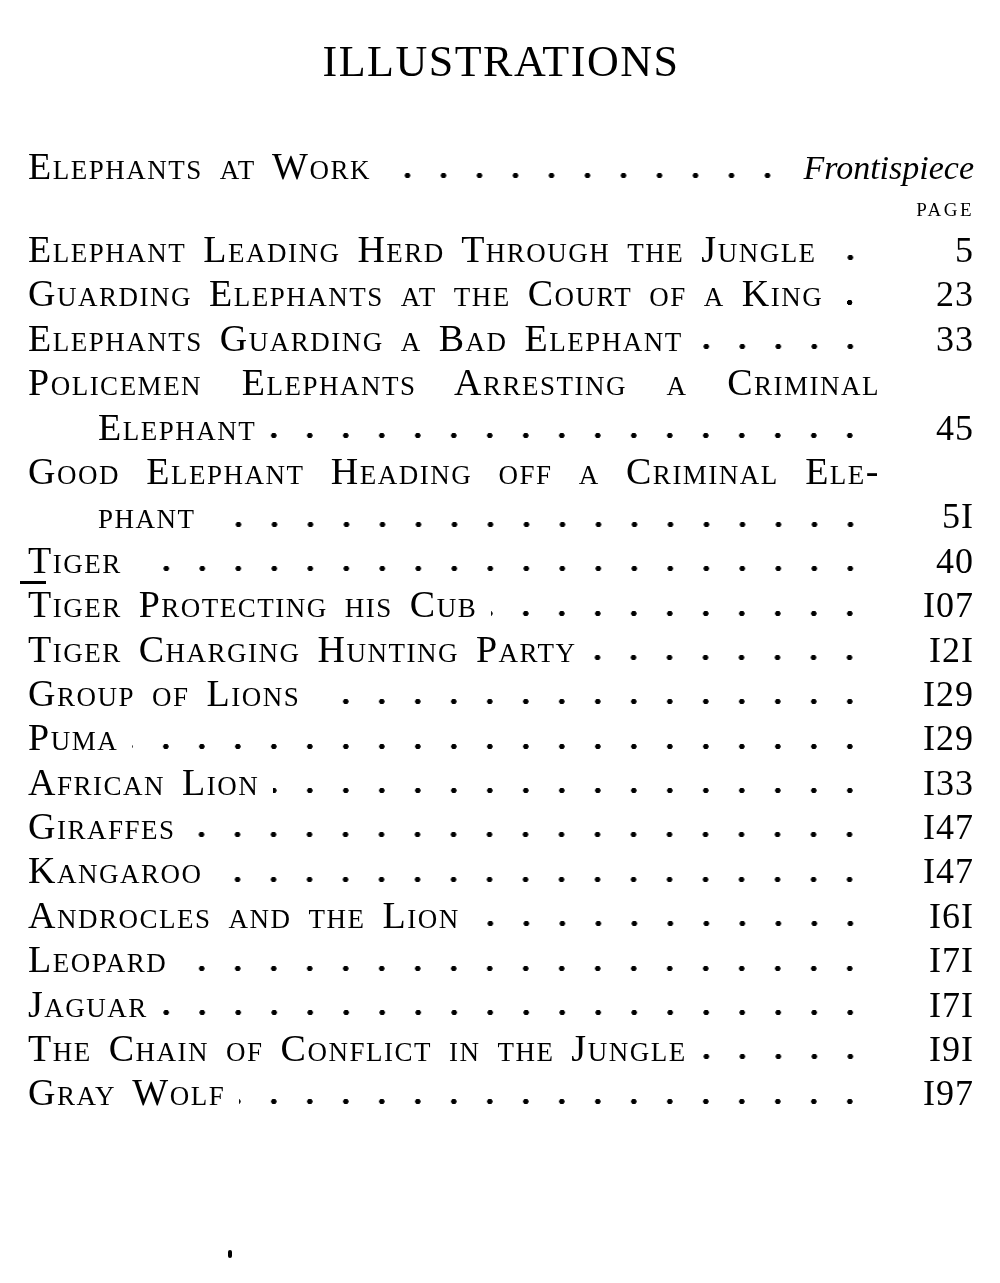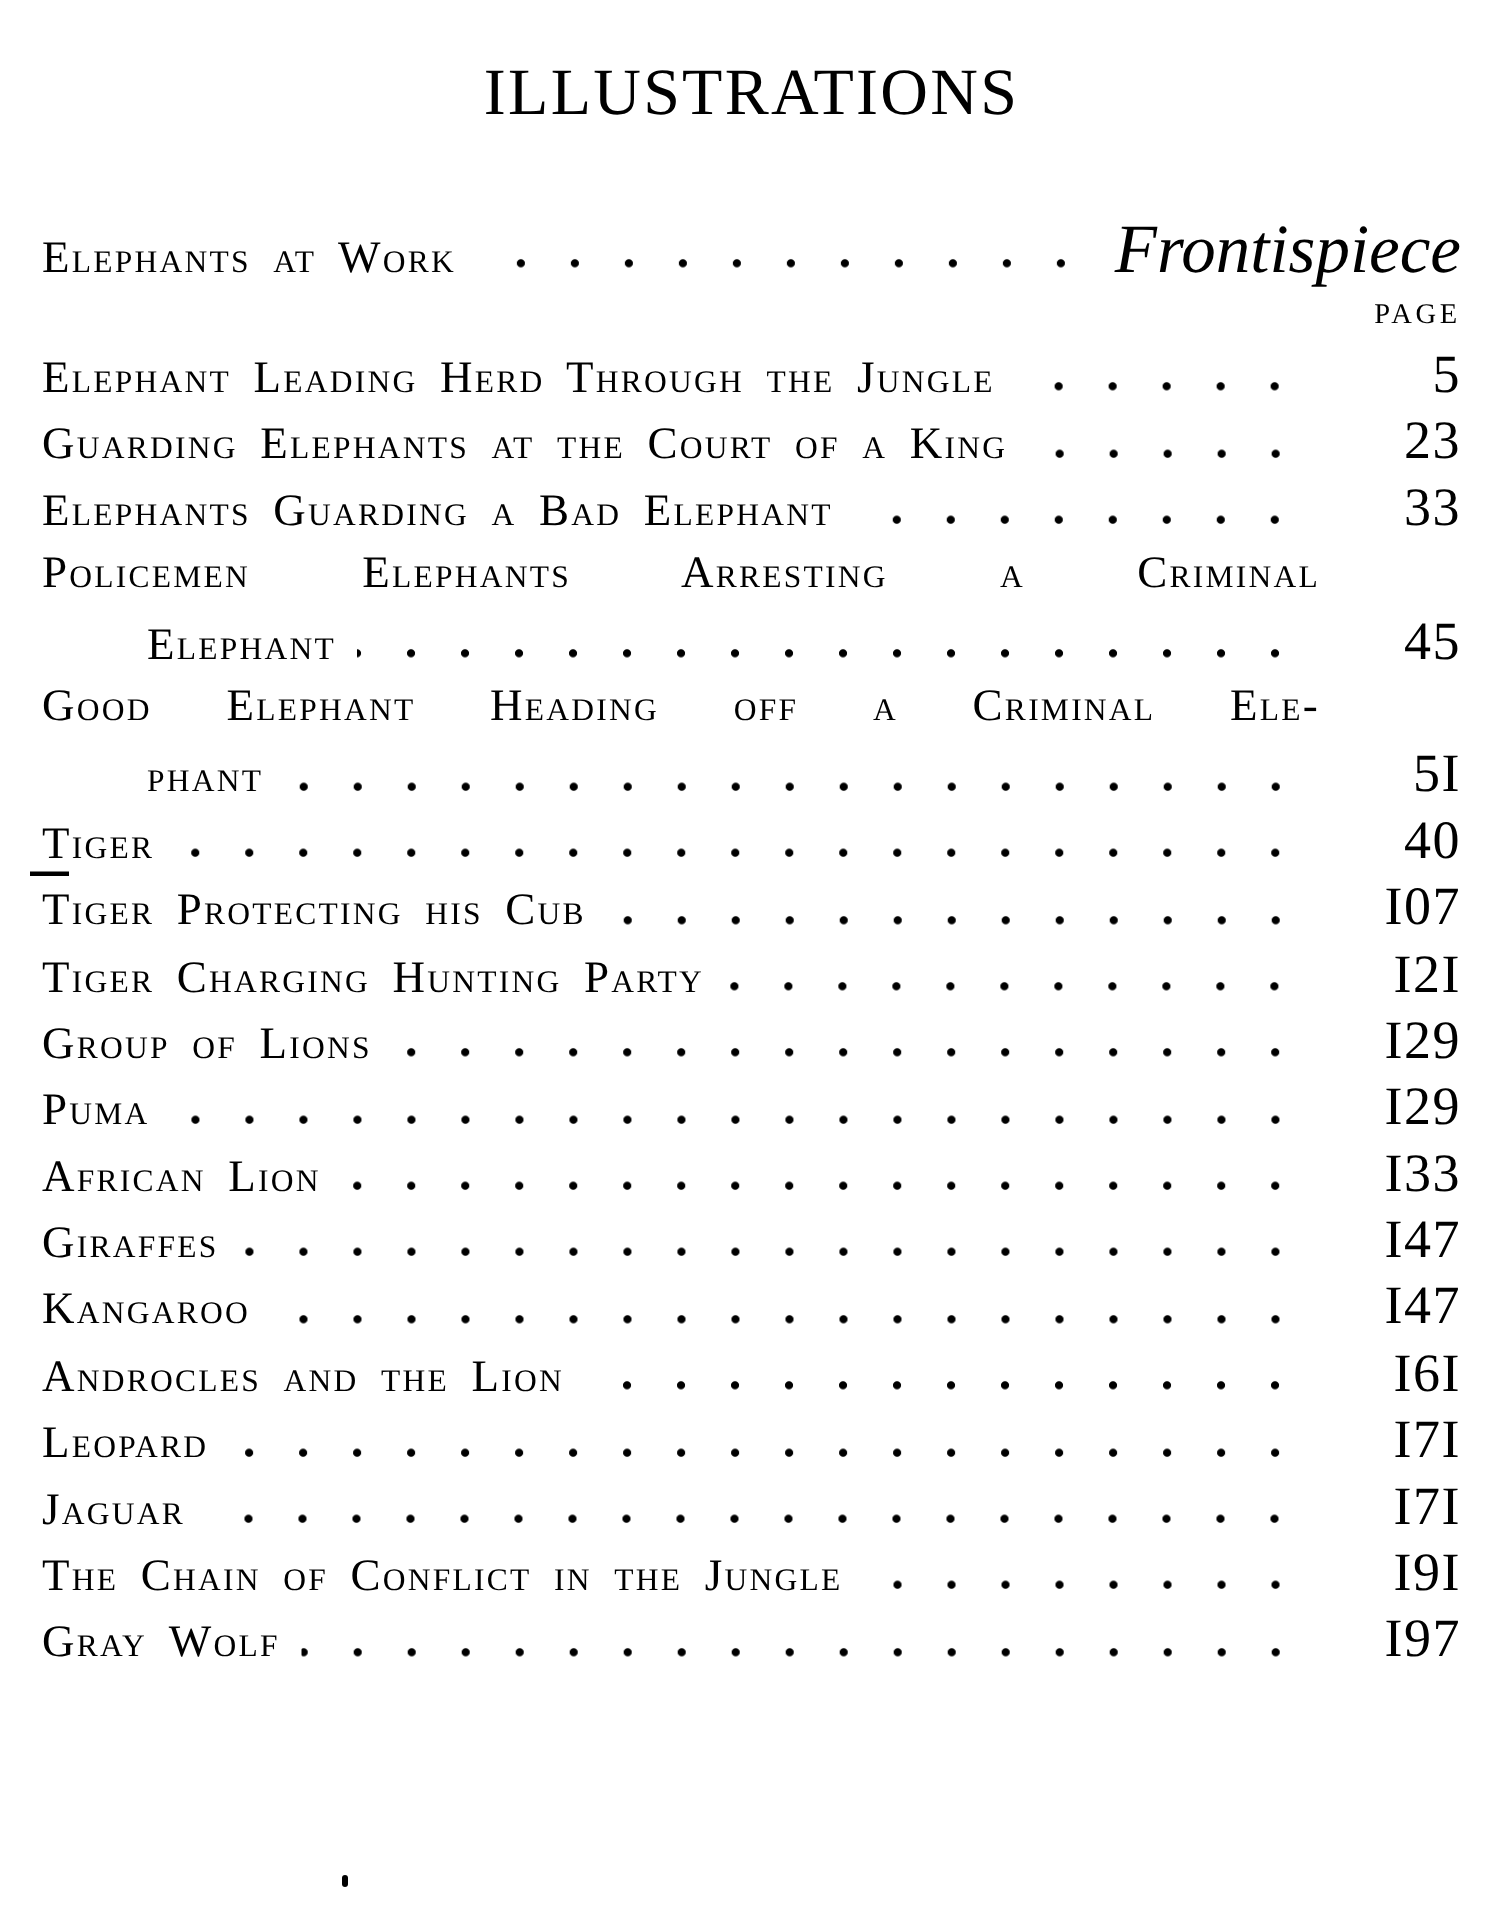--- a/index.html
+++ b/index.html
@@ -20,35 +20,35 @@
   .title {
     padding-top: 37px;
     text-align: center;
     font-size: 44px;
     font-weight: normal;
     letter-spacing: 1.5px;
     line-height: 50px;
   }
   .label {
     font-variant: small-caps;
-    font-size: 30px;
+    font-size: 38px;
     letter-spacing: 1.5px;
     word-spacing: 6px;
     white-space: nowrap;
   }
   .front-row {
     display: flex;
     align-items: baseline;
     margin-top: 56px;
     height: 46px;
     line-height: 46px;
   }
   .front-val {
     font-style: italic;
-    font-size: 46px;
+    font-size: 34px;
     margin-left: 16px;
     white-space: nowrap;
   }
   .leader {
     flex: 1 1 0;
     min-width: 0;
     align-self: flex-end;
     height: 7px;
     margin: 0 2px 10px 14px;
     background-image: radial-gradient(circle, #000 2.4px, rgba(0,0,0,0) 3px);

